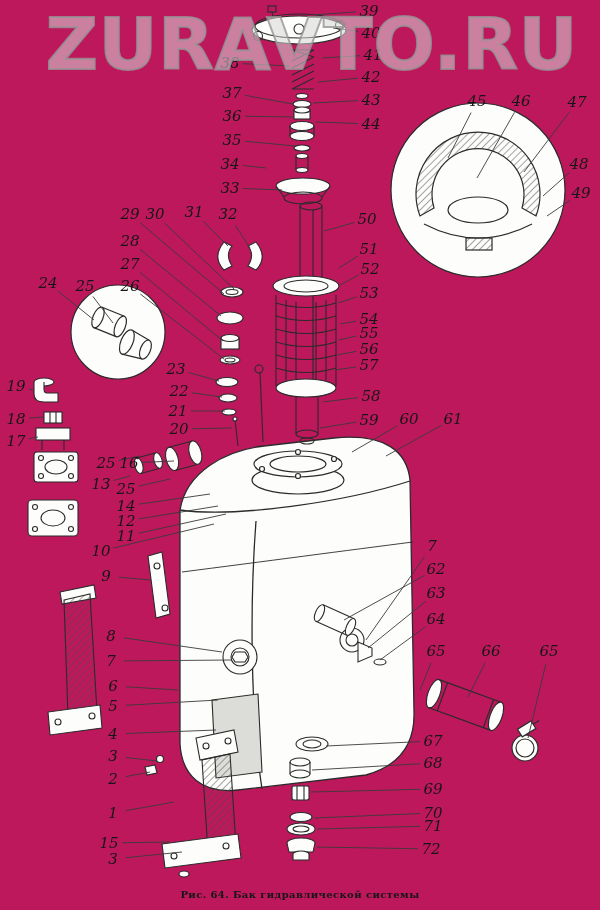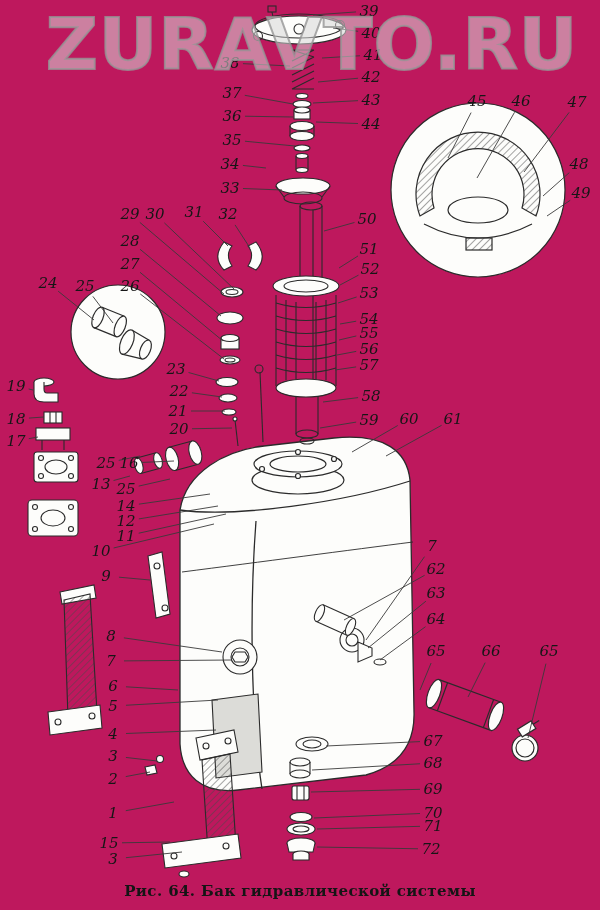--- a/index.html
+++ b/index.html
@@ -4,21 +4,21 @@
 <style>
   html,body{margin:0;padding:0;background:#fff;}
   .page{position:relative;width:600px;height:910px;background:#be185d;overflow:hidden;
         font-family:"DejaVu Serif",serif;}
   .watermark{position:absolute;top:2px;left:12px;width:100%;text-align:center;
         font-family:"DejaVu Sans",sans-serif;font-weight:bold;font-size:72px;
         letter-spacing:1px;color:rgba(215,215,215,0.55);
         -webkit-text-stroke:2px rgba(150,150,150,0.8);
         z-index:6;pointer-events:none;white-space:nowrap;}
   .caption{position:absolute;bottom:10px;left:0;width:100%;text-align:center;
-        font-family:"DejaVu Serif",serif;font-weight:700;font-size:15px;color:#151515;
+        font-family:"DejaVu Serif",serif;font-weight:700;font-size:10px;color:#151515;
         letter-spacing:0.4px;z-index:4;margin-top:48px;}
   svg{position:absolute;top:0;left:0;}
   .callout{font-family:"DejaVu Serif",serif;font-style:italic;font-size:15px;
         fill:#161616;text-anchor:middle;}
   .leader{stroke:#3a3a3a;stroke-width:0.9;fill:none;}
 </style>
 </head>
 <body>
 
 <div class="page">

